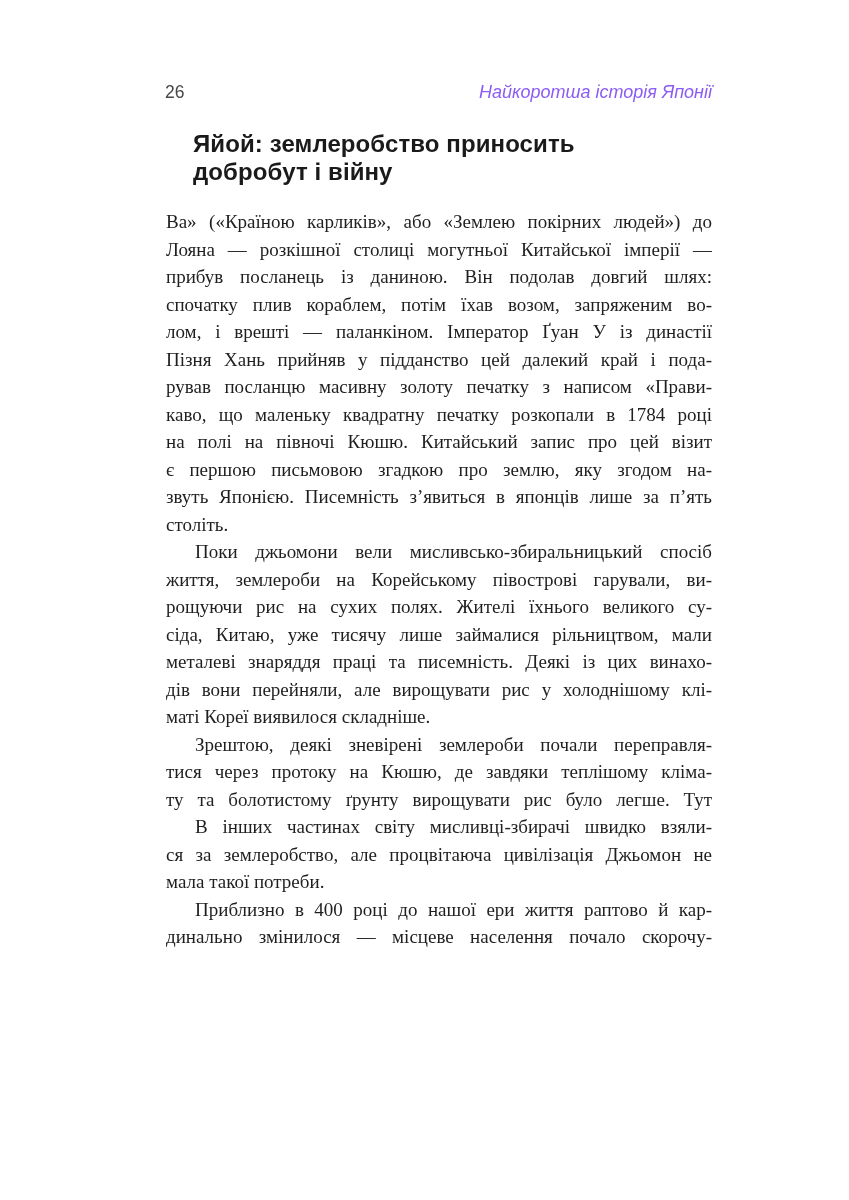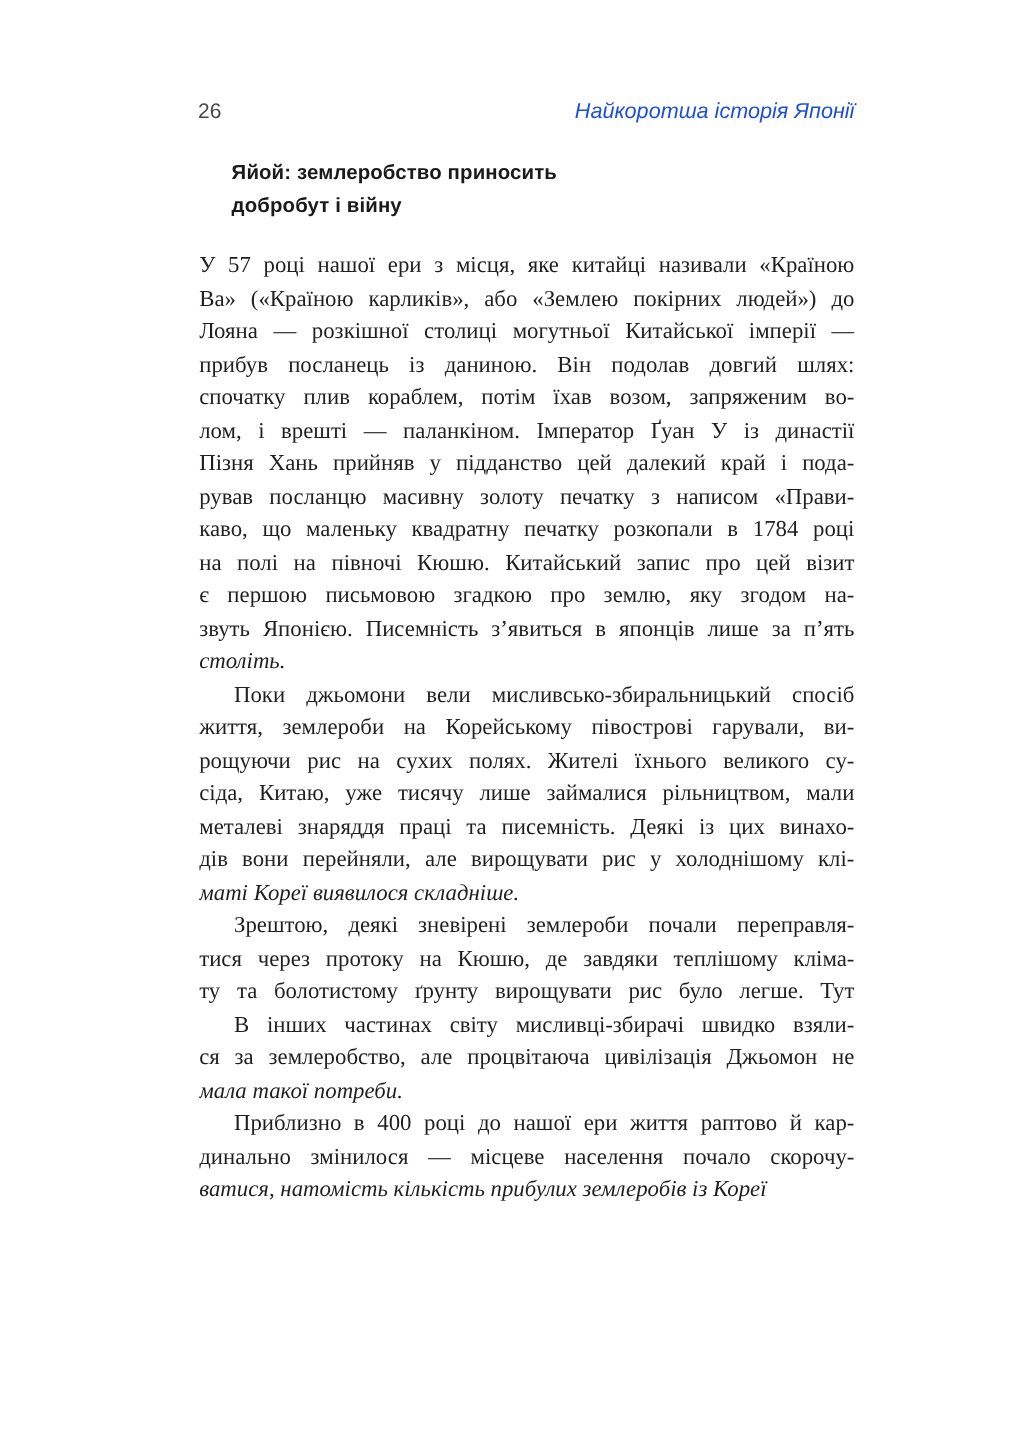--- a/index.html
+++ b/index.html
@@ -27,31 +27,31 @@
   }
   .pagenum {
     font-family: "Liberation Sans", sans-serif;
     font-size: 17.5px;
     color: #474747;
   }
   .runtitle {
     font-family: "Liberation Sans", sans-serif;
     font-style: italic;
     font-size: 18px;
-    color: #1d4ed8;
+    color: #8b5cf6;
     margin-left: 26px;
   }
   .heading {
     position: absolute;
     left: 193px;
     top: 130px;
     margin: 0;
     font-family: "Liberation Sans", sans-serif;
     font-weight: 700;
-    font-size: 17px;
+    font-size: 24px;
     line-height: 28px;
     color: #1a1a1a;
     letter-spacing: 0.1px;
   }
   .heading .hline { display: block; }
   .bodytext {
     position: absolute;
     left: 166px;
     top: 208px;
     width: 546px;
@@ -61,42 +61,40 @@
   .bodyline {
     height: 27.5px;
     line-height: 27.5px;
     overflow: hidden;
     text-align: justify;
     text-align-last: justify;
     white-space: normal;
   }
   .bodyline.lastline {
     text-align-last: left;
-    font-style: italic;
   }
   .bodyline.indent {
     text-indent: 29px;
   }
 </style>
 </head>
 <body>
 
 <div class="page">
   <div class="pageheader">
     <span class="pagenum">26</span>
     <span class="runtitle">Найкоротша історія Японії</span>
   </div>
 
   <h1 class="heading">
     <span class="hline">Яйой: землеробство приносить</span>
     <span class="hline">добробут і війну</span>
   </h1>
 
   <div class="bodytext" id="body-text">
-      <div class="bodyline">У 57 році нашої ери з місця, яке китайці називали «Країною</div>
       <div class="bodyline">Ва» («Країною карликів», або «Землею покірних людей») до</div>
       <div class="bodyline">Лояна — розкішної столиці могутньої Китайської імперії —</div>
       <div class="bodyline">прибув посланець із даниною. Він подолав довгий шлях:</div>
       <div class="bodyline">спочатку плив кораблем, потім їхав возом, запряженим во-</div>
       <div class="bodyline">лом, і врешті — паланкіном. Імператор Ґуан У із династії</div>
       <div class="bodyline">Пізня Хань прийняв у підданство цей далекий край і пода-</div>
       <div class="bodyline">рував посланцю масивну золоту печатку з написом «Прави-</div>
       <div class="bodyline">каво, що маленьку квадратну печатку розкопали в 1784 році</div>
       <div class="bodyline">на полі на півночі Кюшю. Китайський запис про цей візит</div>
       <div class="bodyline">є першою письмовою згадкою про землю, яку згодом на-</div>
@@ -110,15 +108,14 @@
       <div class="bodyline">дів вони перейняли, але вирощувати рис у холоднішому клі-</div>
       <div class="bodyline lastline">маті Кореї виявилося складніше.</div>
       <div class="bodyline indent">Зрештою, деякі зневірені землероби почали переправля-</div>
       <div class="bodyline">тися через протоку на Кюшю, де завдяки теплішому кліма-</div>
       <div class="bodyline">ту та болотистому ґрунту вирощувати рис було легше. Тут</div>
       <div class="bodyline indent">В інших частинах світу мисливці-збирачі швидко взяли-</div>
       <div class="bodyline">ся за землеробство, але процвітаюча цивілізація Джьомон не</div>
       <div class="bodyline lastline">мала такої потреби.</div>
       <div class="bodyline indent">Приблизно в 400 році до нашої ери життя раптово й кар-</div>
       <div class="bodyline">динально змінилося — місцеве населення почало скорочу-</div>
-      <div class="bodyline lastline">ватися, натомість кількість прибулих землеробів із Кореї</div>
     </div>
 </div>
 
 </body></html>

